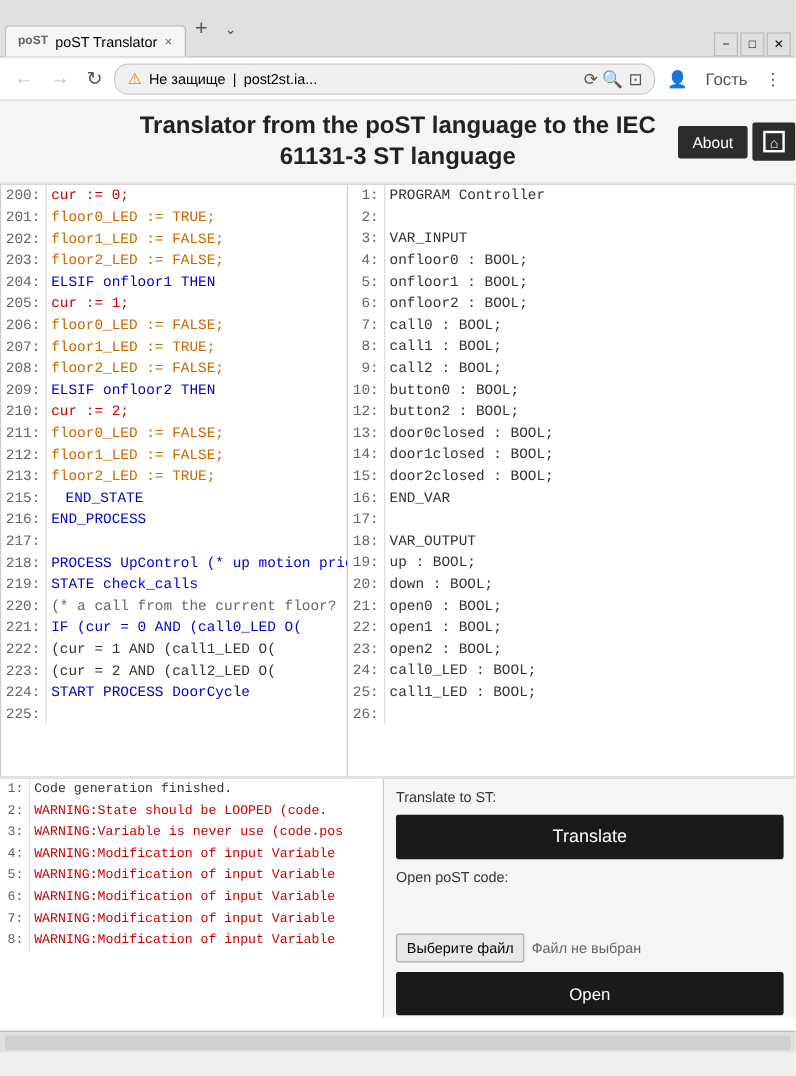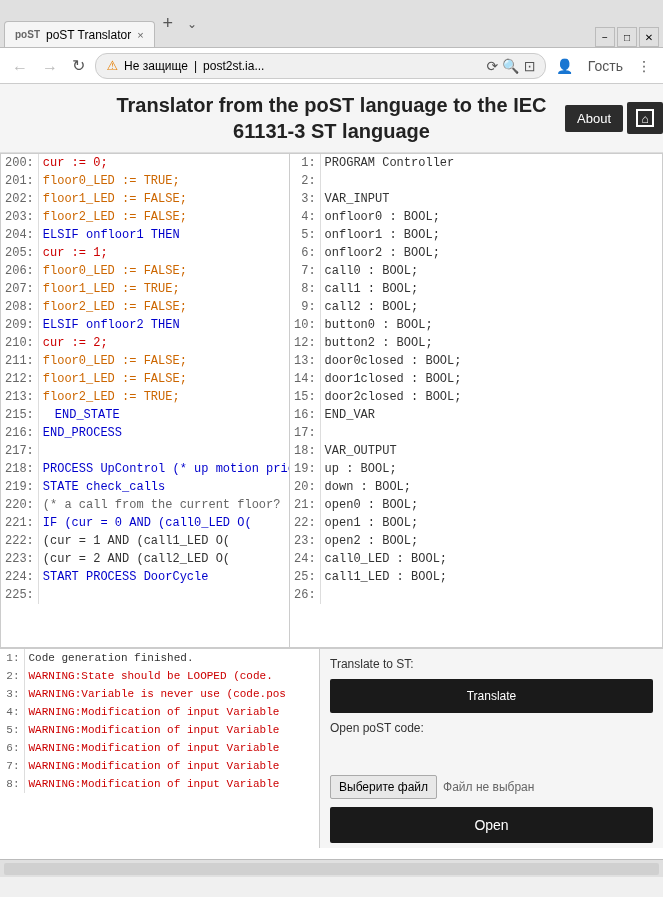--- a/index.html
+++ b/index.html
@@ -221,21 +221,21 @@
     .panel-label {
       font-size: 12px;
       color: #333;
     }
     .translate-btn {
       background: #1a1a1a;
       color: #fff;
       border: none;
       width: 100%;
       padding: 10px;
-      font-size: 12px;
+      font-size: 15px;
       cursor: pointer;
       border-radius: 2px;
     }
     .file-row {
       display: flex;
       align-items: center;
       gap: 6px;
       margin-top: 32px;
     }
     .choose-file-btn {

